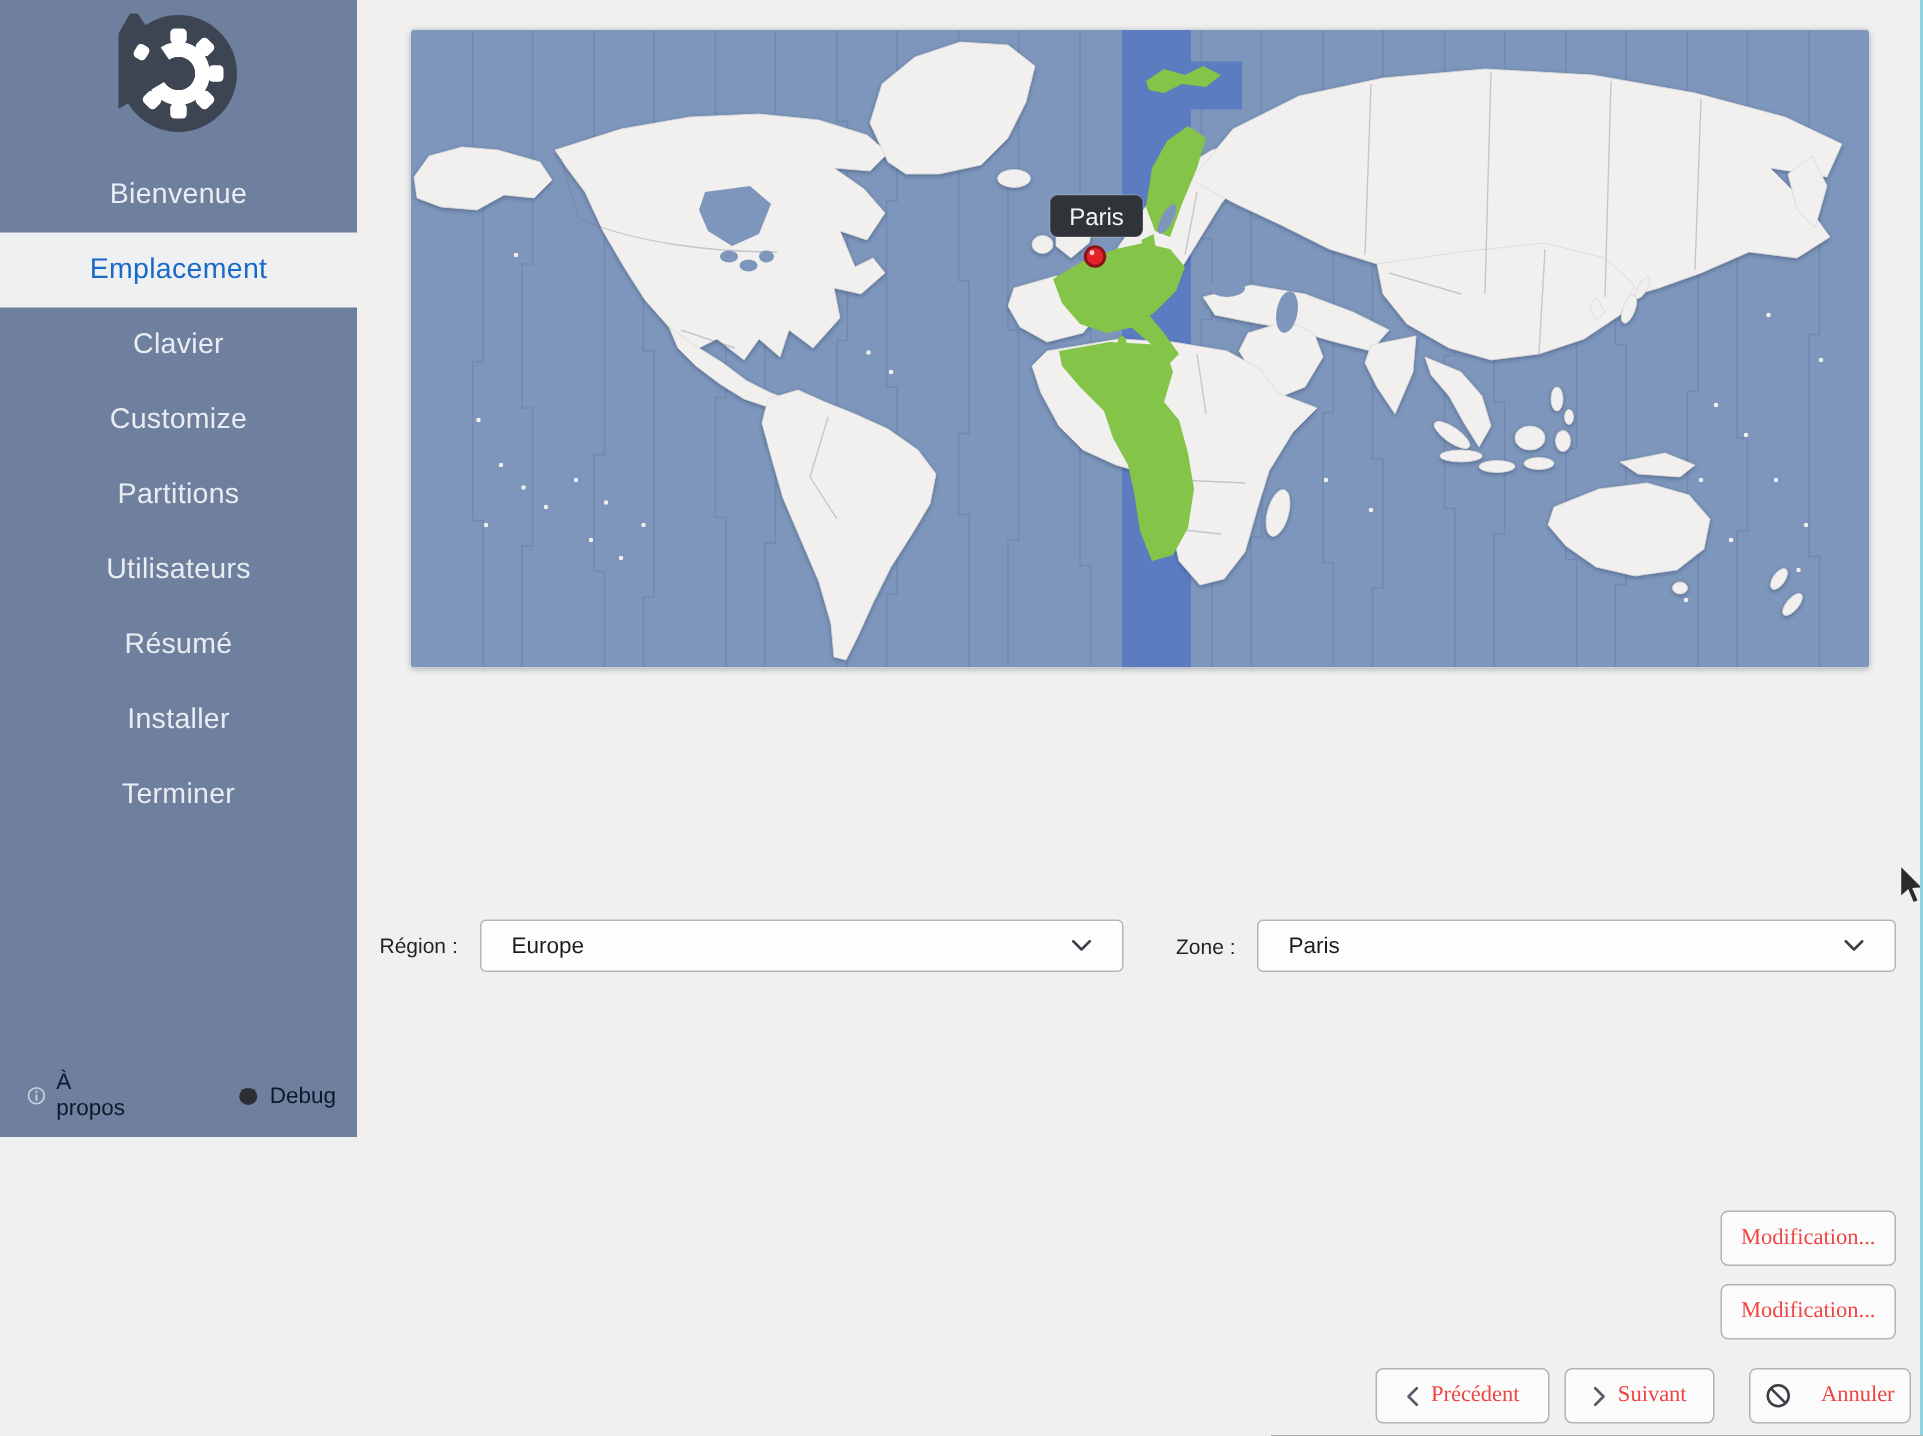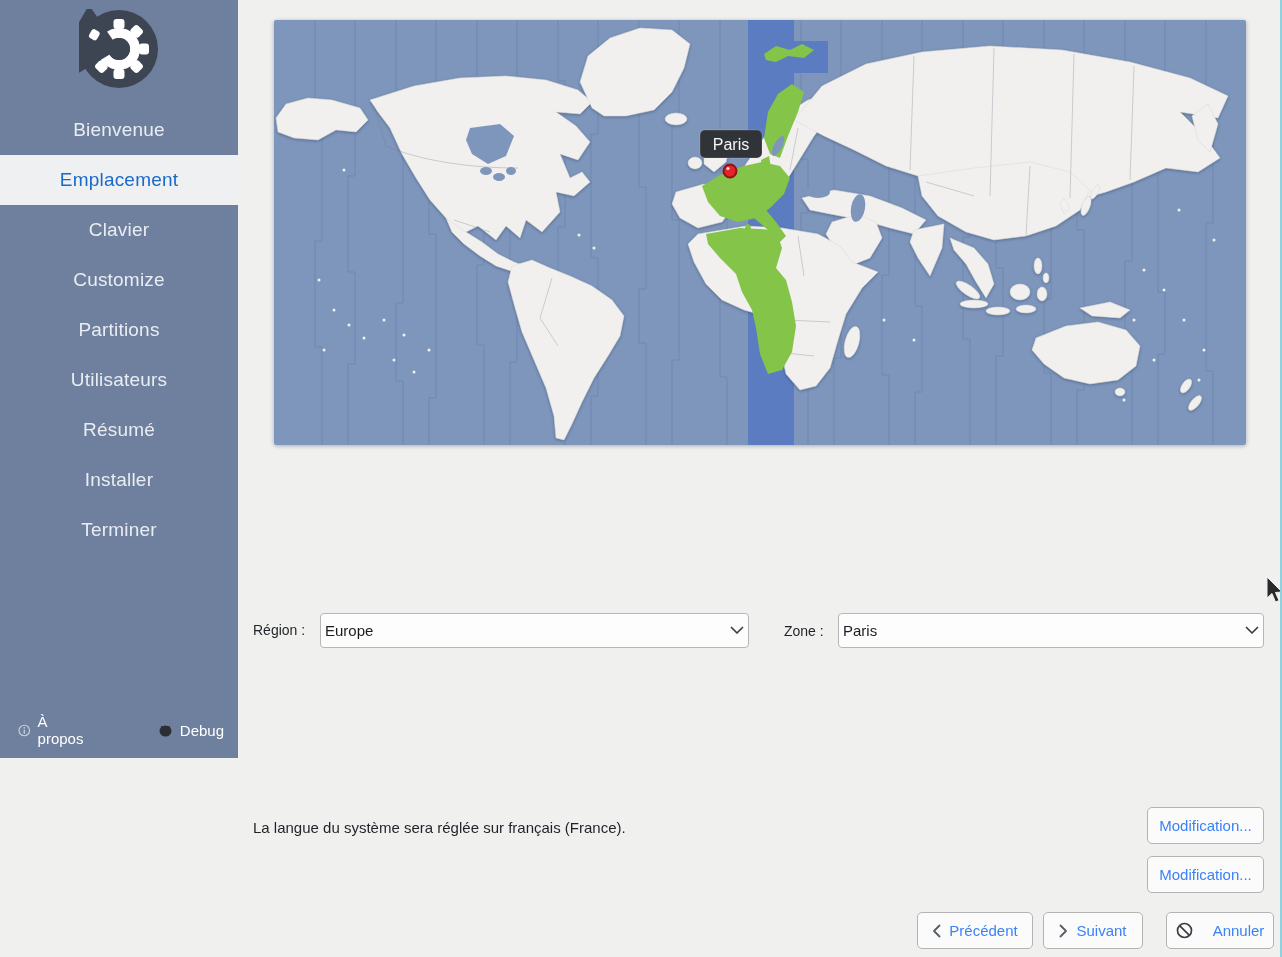--- a/index.html
+++ b/index.html
@@ -16,21 +16,21 @@
   }
   #logo-wrap { display:flex; justify-content:center; padding-top:9px; height:100px; }
   .nav { margin-top:5px; }
   .nav-item {
     height:50px; display:flex; align-items:center; justify-content:center;
     font-size:19px; color:var(--sidebar-text); cursor:pointer; letter-spacing:.2px;
   }
   .nav-item.active { background:var(--sidebar-active-bg); color:var(--accent); }
   #sidebar-footer {
     margin-top:auto; display:flex; align-items:center; gap:8px;
-    padding:0 14px 11px 18px; color:#ffffff; font-size:15px;
+    padding:0 14px 11px 18px; color:#0f172a; font-size:15px;
   }
   .side-btn { display:flex; align-items:center; gap:7px; cursor:pointer; }
   .side-btn + .side-btn { margin-left:62px; }
   
   #main { position:absolute; left:238px; top:0; width:900px; height:957px; }
   #map-box {
     position:absolute; left:36px; top:20px; width:972px; height:425px;
     border-radius:2px; overflow:hidden; box-shadow:0 1px 4px rgba(30,40,60,.35);
     cursor:pointer;
   }
@@ -42,31 +42,31 @@
   .zone-g path, .zone-g ellipse { fill:var(--zone); stroke:none; }
   .sea-g path, .sea-g ellipse { fill:var(--ocean); stroke:none; }
   .border-g path { fill:none; stroke:rgba(110,120,140,.35); stroke-width:.9; }
   .dots-g circle { fill:var(--land); }
   .tz-g path { fill:none; stroke:#64799f; stroke-width:1; stroke-opacity:.45; }
   
   .fld-label { position:absolute; font-size:14px; color:var(--text-dark); line-height:34px; height:34px; }
   .combo {
     position:absolute; top:613px; height:35px; background:#fdfdfd;
     border:1px solid #b6b6b6; border-radius:4px; display:flex; align-items:center;
-    padding:0 4px; font-size:15px; color:#1a1d20; cursor:pointer;
+    padding:0 20px; font-size:15px; color:#1a1d20; cursor:pointer;
     box-shadow:inset 0 1px 0 rgba(255,255,255,.8);
   }
   .combo .chev { margin-left:auto; display:flex; }
   
   .msg-text { position:absolute; left:15px; font-size:15px; color:#1f2328; line-height:19px; }
   .btn {
     position:absolute; background:var(--btn-bg); border:1px solid var(--btn-border);
-    border-radius:5px; font-size:15px; color:#3b82f6; cursor:pointer;
+    border-radius:5px; font-size:15px; color:#ef4444; cursor:pointer;
     display:flex; align-items:center; justify-content:center; gap:8px;
-    font-family:Liberation Sans, sans-serif;
+    font-family:Liberation Serif, serif;
   }
   
   #cursor { position:absolute; left:1266px; top:576px; z-index:50; }
   #edge-line { position:absolute; right:0; top:0; width:2px; height:957px; background:var(--edge); z-index:60; }
 </style>
 </head>
 <body>
 
 <div id="app">
 
@@ -311,21 +311,20 @@
     <div class="fld-label" style="left:546px; top:614px;">Zone :</div>
     <div class="combo" style="left:600px; width:426px;">
       <span>Paris</span>
       <span class="chev">
         <svg width="14" height="9" viewBox="0 0 14 9">
             <polyline points="1.5,1.5 7,7 12.5,1.5" fill="none" stroke="#3a3f45" stroke-width="1.7" stroke-linecap="round" stroke-linejoin="round"></polyline>
           </svg>
       </span>
     </div>
 
-    <div class="msg-text" style="top:818px;">La langue du système sera réglée sur français (France).</div>
     <button class="btn" style="left:909px; top:807px; width:117px; height:37px;">Modification...</button>
 
     <button class="btn" style="left:909px; top:856px; width:117px; height:37px;">Modification...</button>
 
     <button class="btn" style="left:679px; top:912px; width:116px; height:37px;">
       <svg width="9" height="14" viewBox="0 0 9 14">
           <polyline points="7.5,1.5 2,7 7.5,12.5" fill="none" stroke="#555c66" stroke-width="1.8" stroke-linecap="round" stroke-linejoin="round"></polyline>
         </svg>
       <span>Précédent</span>
     </button>

